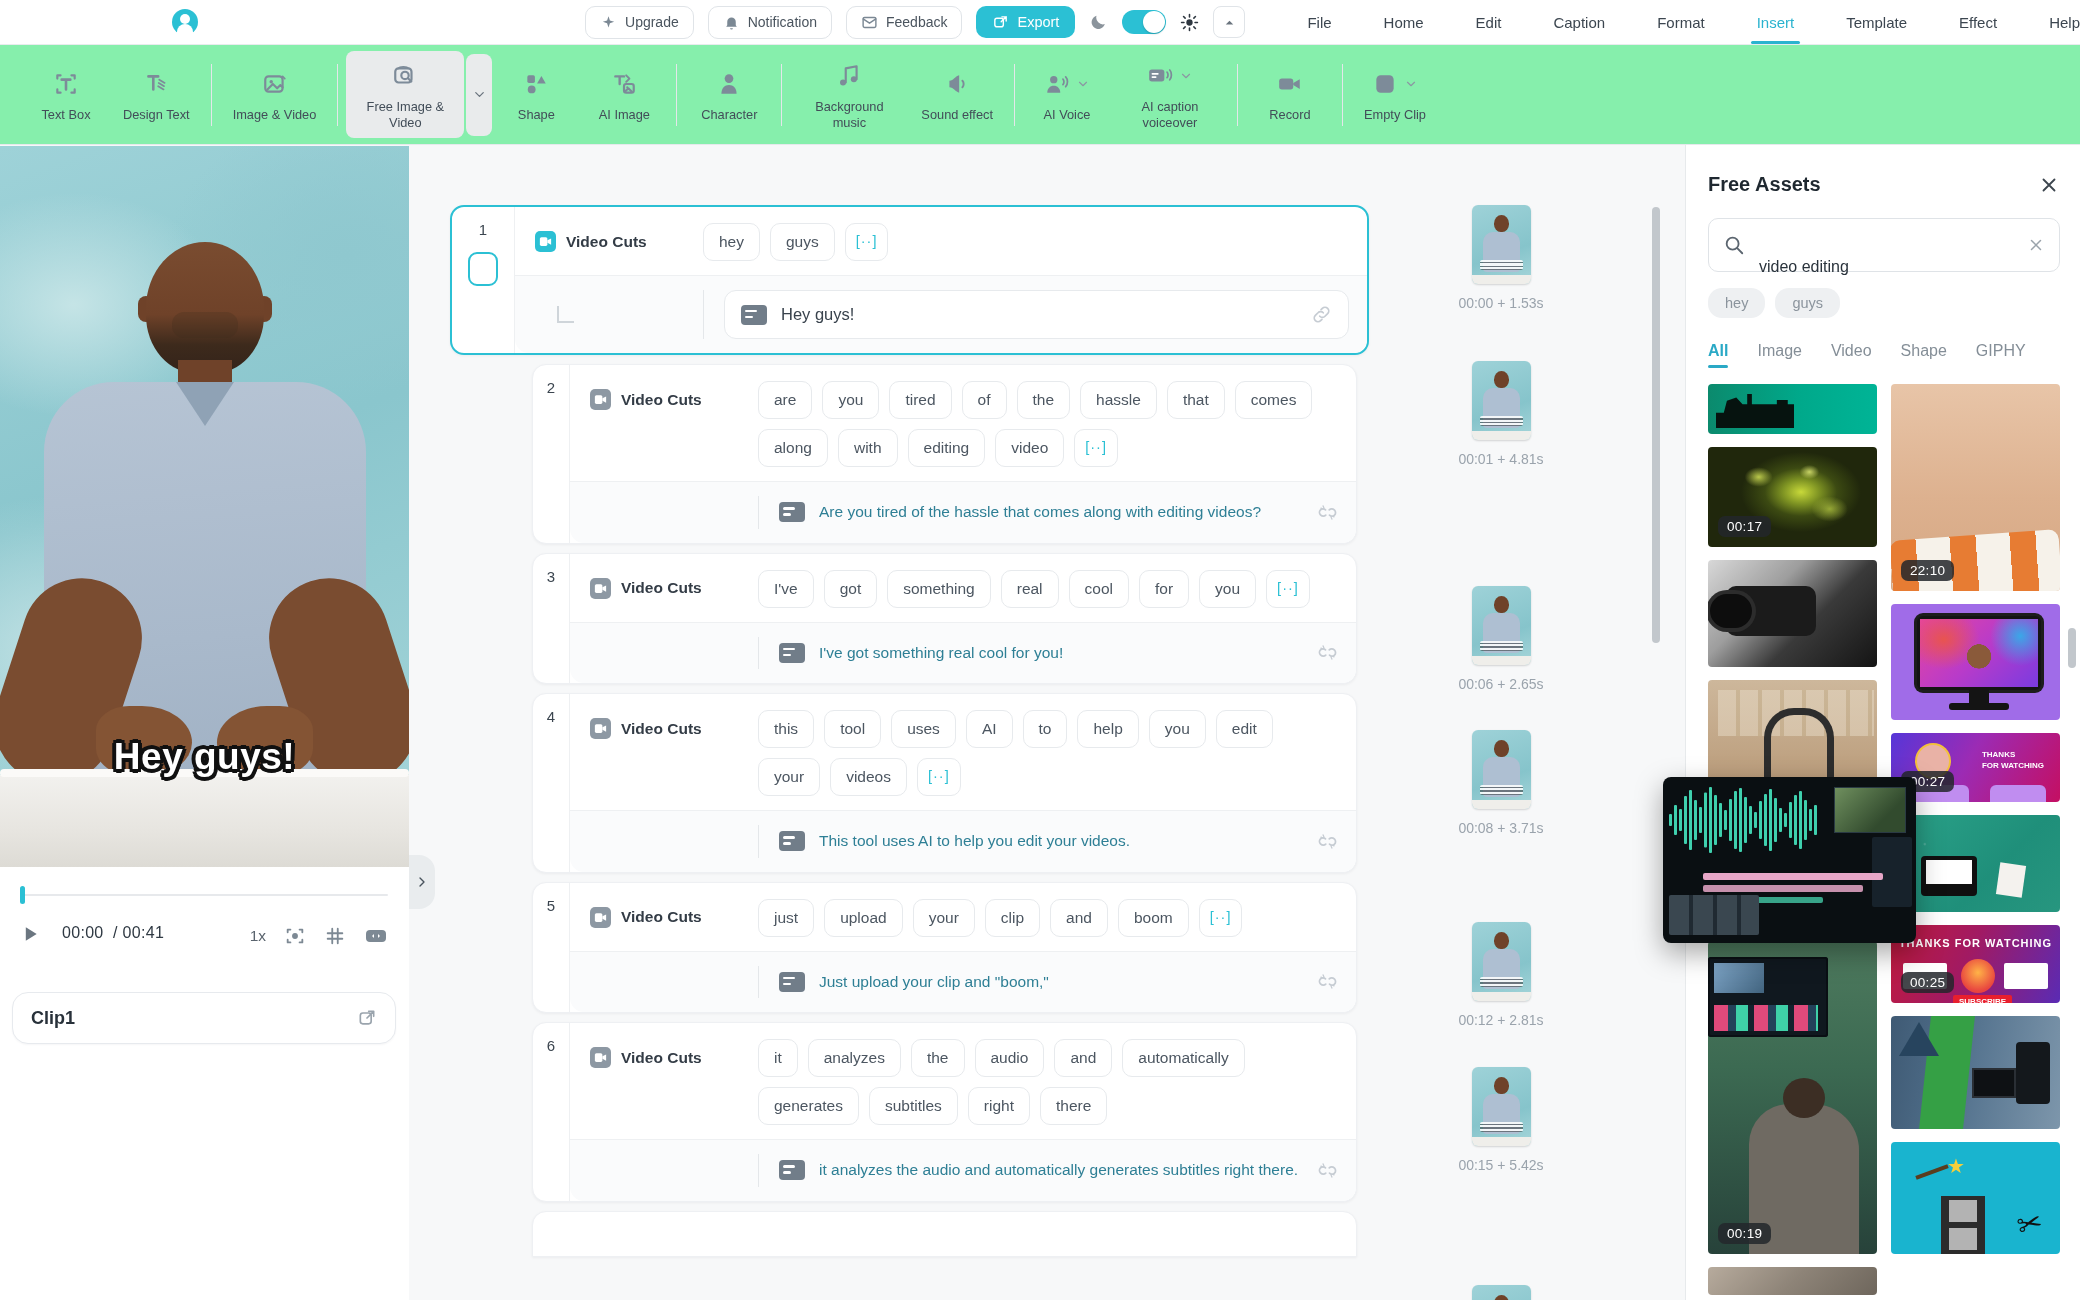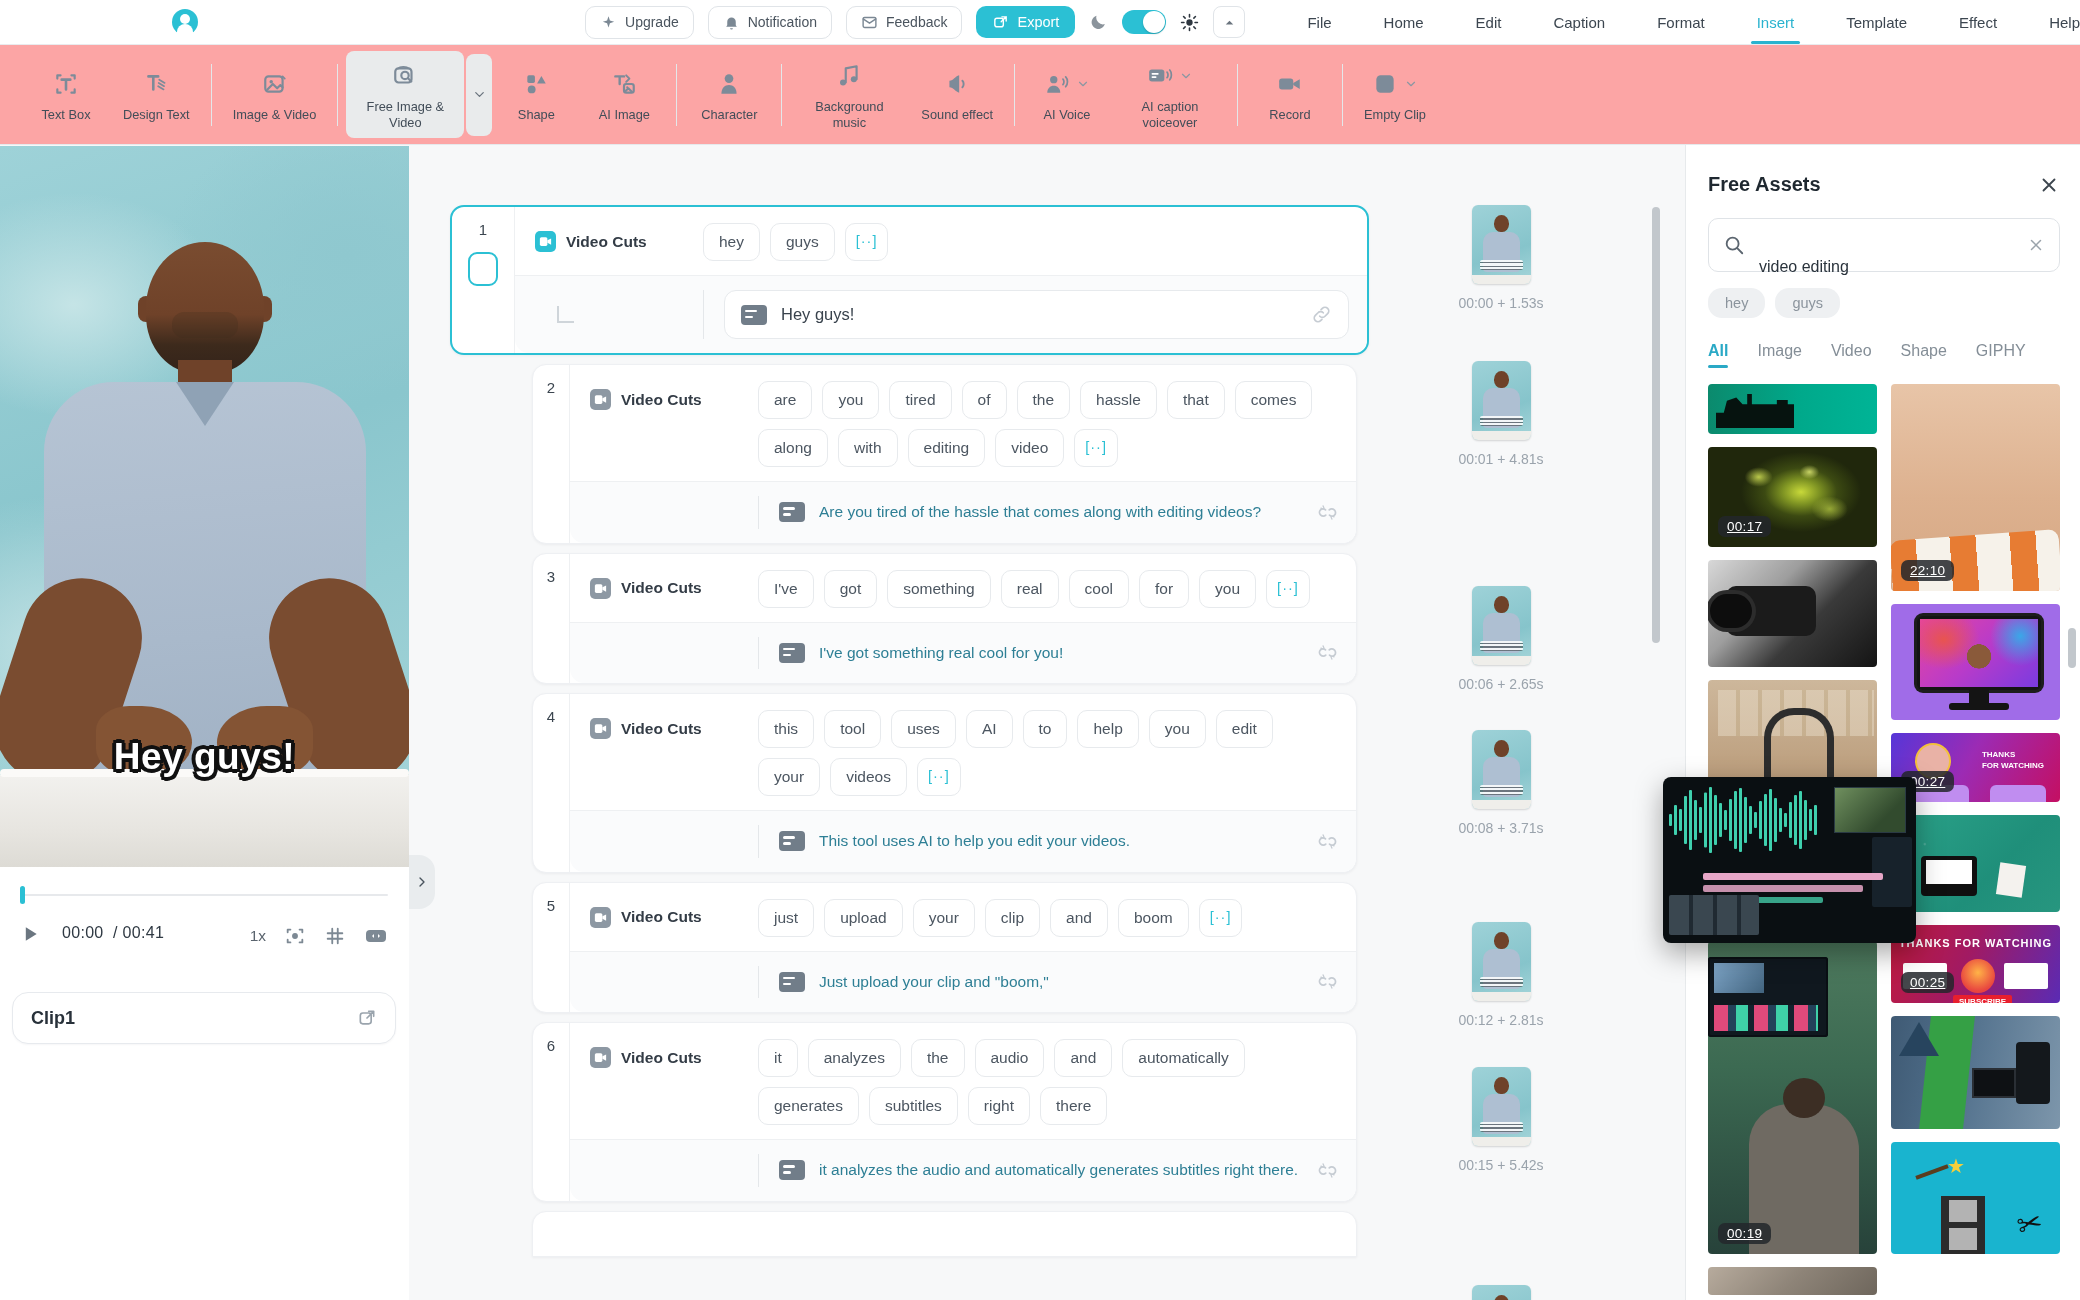--- a/index.html
+++ b/index.html
@@ -22,21 +22,21 @@
             border-radius:10px;background:#fff;font-size:14px;color:#4a545e;}
   .pill-btn svg{color:#7b8894;}
   #export-btn{display:flex;align-items:center;gap:8px;height:32px;padding:0 16px;border-radius:10px;
               background:#2bc0d4;color:#fff;font-size:14.5px;}
   #theme-toggle{width:44px;height:24px;border-radius:12px;background:#2bc0d4;position:relative;}
   #theme-toggle::after{content:"";position:absolute;right:1px;top:1px;width:22px;height:22px;border-radius:50%;background:#fff;box-shadow:0 1px 2px rgba(0,0,0,.2);}
   #moon-icon{color:#8b949c;} #sun-icon{color:#2e3740;}
   #collapse-top{width:30px;height:30px;border:1px solid #e0e4e8;border-radius:8px;display:flex;align-items:center;justify-content:center;color:#6a747e;background:#fff;}
 
   
-  #toolbar{position:absolute;left:0;top:45px;width:2080px;height:100px;background:#fca5a5;
+  #toolbar{position:absolute;left:0;top:45px;width:2080px;height:100px;background:#86efac;
            border-bottom:1px solid #e6e9ec;display:flex;align-items:center;padding-left:22px;box-sizing:border-box;z-index:25;}
   .tb-item{display:flex;flex-direction:column;align-items:center;justify-content:flex-start;
            padding:10px 13px 8px;border-radius:8px;position:relative;min-width:62px;}
   .tb-item .tb-ico{height:30px;display:flex;align-items:center;justify-content:center;color:#7d8b99;}
   .tb-item .tb-label{margin-top:8px;font-size:12.8px;color:#424d58;text-align:center;line-height:1.2;max-width:92px;}
   .tb-item.selected{background:#e9ebec;}
   .tb-chev-box{width:26px;height:82px;margin-left:2px;border-radius:8px;background:#e9ebec;
                display:flex;align-items:center;justify-content:center;color:#6a747e;}
   .tb-sep{width:1px;height:62px;background:#e4e7ea;margin:0 8px;flex:none;}
   .tb-chev-small{color:#8b97a2;margin-left:6px;}
@@ -144,21 +144,21 @@
   #tag-row{margin-top:16px;display:flex;gap:10px;}
   .tag-pill{background:#eef0f2;border-radius:14px;padding:7px 17px;font-size:14.5px;color:#8b949d;}
   #tabs-row{margin-top:24px;display:flex;gap:29px;}
   .a-tab{font-size:16px;color:#848e97;padding-bottom:8px;position:relative;}
   .a-tab.active{color:#2aa9c6;font-weight:700;}
   .a-tab.active::after{content:"";position:absolute;left:0;right:0;bottom:0;height:3px;border-radius:2px;background:#2aa9c6;}
   #asset-grid{margin-top:16px;display:flex;gap:14px;}
   .a-col{display:flex;flex-direction:column;gap:13px;width:176px;}
   .a-item{border-radius:4px;position:relative;overflow:hidden;flex:none;}
   .dur-badge{position:absolute;left:10px;bottom:10px;background:rgba(35,39,43,.85);color:#fff;font-size:13.5px;
-             padding:3px 9px;border-radius:7px;letter-spacing:.3px;text-decoration:underline;}
+             padding:3px 9px;border-radius:7px;letter-spacing:.3px;}
   #assets-scrollbar{position:absolute;left:2068px;top:628px;width:8px;height:40px;border-radius:4px;background:#c2c7cc;}
 
   
   .art-silhouette{background:linear-gradient(90deg,#0b8a6d 0%,#00a98b 55%,#00b496 100%);}
   .art-silhouette::before{content:"";position:absolute;left:8px;bottom:6px;width:78px;height:34px;background:#06130f;
       clip-path:polygon(0 100%,0 55%,10% 55%,14% 20%,26% 10%,34% 30%,40% 30%,40% 0,46% 0,46% 30%,78% 30%,78% 18%,92% 18%,92% 30%,100% 30%,100% 100%);}
   .art-fractal{background:radial-gradient(60px 40px at 55% 45%,#c8d93a 0%,#7f9423 30%,#3c4a12 60%,#20270c 100%);}
   .art-fractal::before{content:"";position:absolute;inset:0;background:
       radial-gradient(20px 14px at 30% 30%,rgba(220,235,90,.8),transparent 70%),
       radial-gradient(26px 18px at 72% 62%,rgba(190,210,70,.7),transparent 70%),

